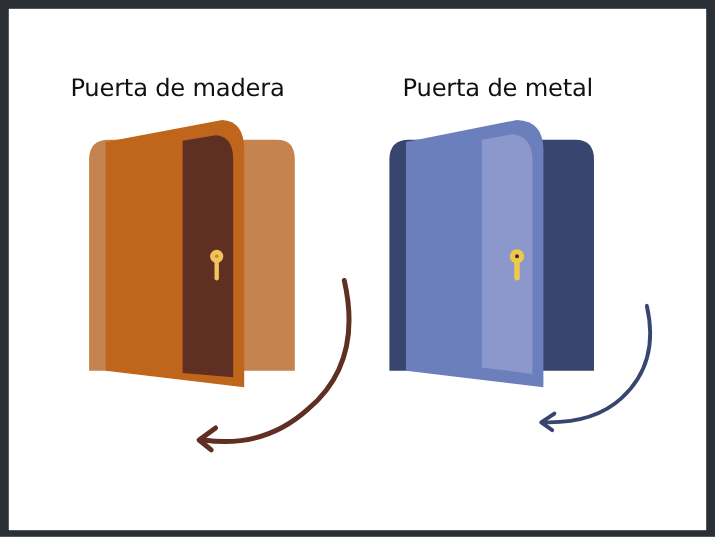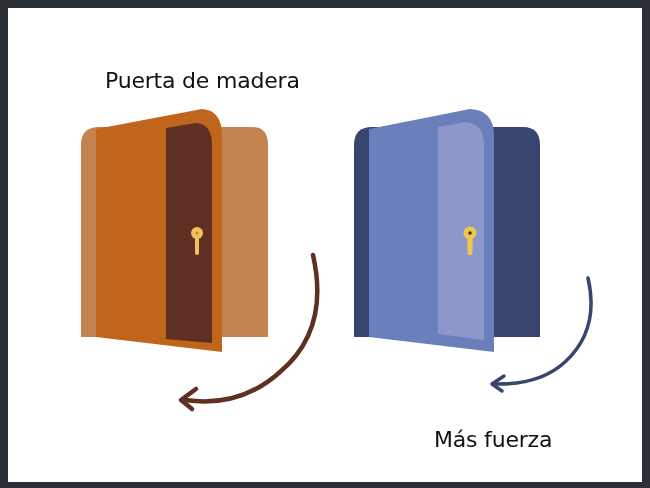--- a/index.html
+++ b/index.html
@@ -1,26 +1,26 @@
 <!DOCTYPE html>
 <html><head>
 <meta charset="utf-8">
 <style>
   html, body { margin:0; padding:0; }
   body { width:650px; height:488px; background:#2b2f36; position:relative; overflow:hidden; }
   .canvas { position:absolute; left:8px; top:8px; width:634px; height:474px; background:#ffffff; }
-  .label { position:absolute; font-family:"DejaVu Sans", sans-serif; font-size:22px; color:#111111; white-space:nowrap; letter-spacing:-0.2px;margin-left:41px; }
+  .label { position:absolute; font-family:"DejaVu Sans", sans-serif; font-size:22px; color:#111111; white-space:nowrap; letter-spacing:-0.2px; }
   svg { position:absolute; left:0; top:0; }
 </style>
 </head>
 <body>
 
 <div class="canvas">
   <div class="label" style="left:56px; top:60px;">Puerta de madera</div>
-  <div class="label" style="left:385px; top:419px;">Más fuerza</div>
+  <div class="label" style="left:358px; top:60px;">Puerta de metal</div>
 </div>
 
 <svg width="650" height="488" viewBox="0 0 650 488">
 
   <g>
     <path d="M81 145 Q81 127 99 127 L252 127 Q268 127 268 145 L268 337 L81 337 Z" fill="#c4834f"></path>
     <path d="M96 129 L202 109 Q222 110 222 136 L222 352 L96 337 Z" fill="#c0651c"></path>
     <path d="M166 128 L196 123 Q212 124 212 145 L212 343 L166 339 Z" fill="#5e2f22"></path>
     <circle cx="197" cy="233" r="6" fill="#f2c35a"></circle>
     <rect x="195" y="233" width="4" height="22" rx="2" fill="#f2c35a"></rect>

